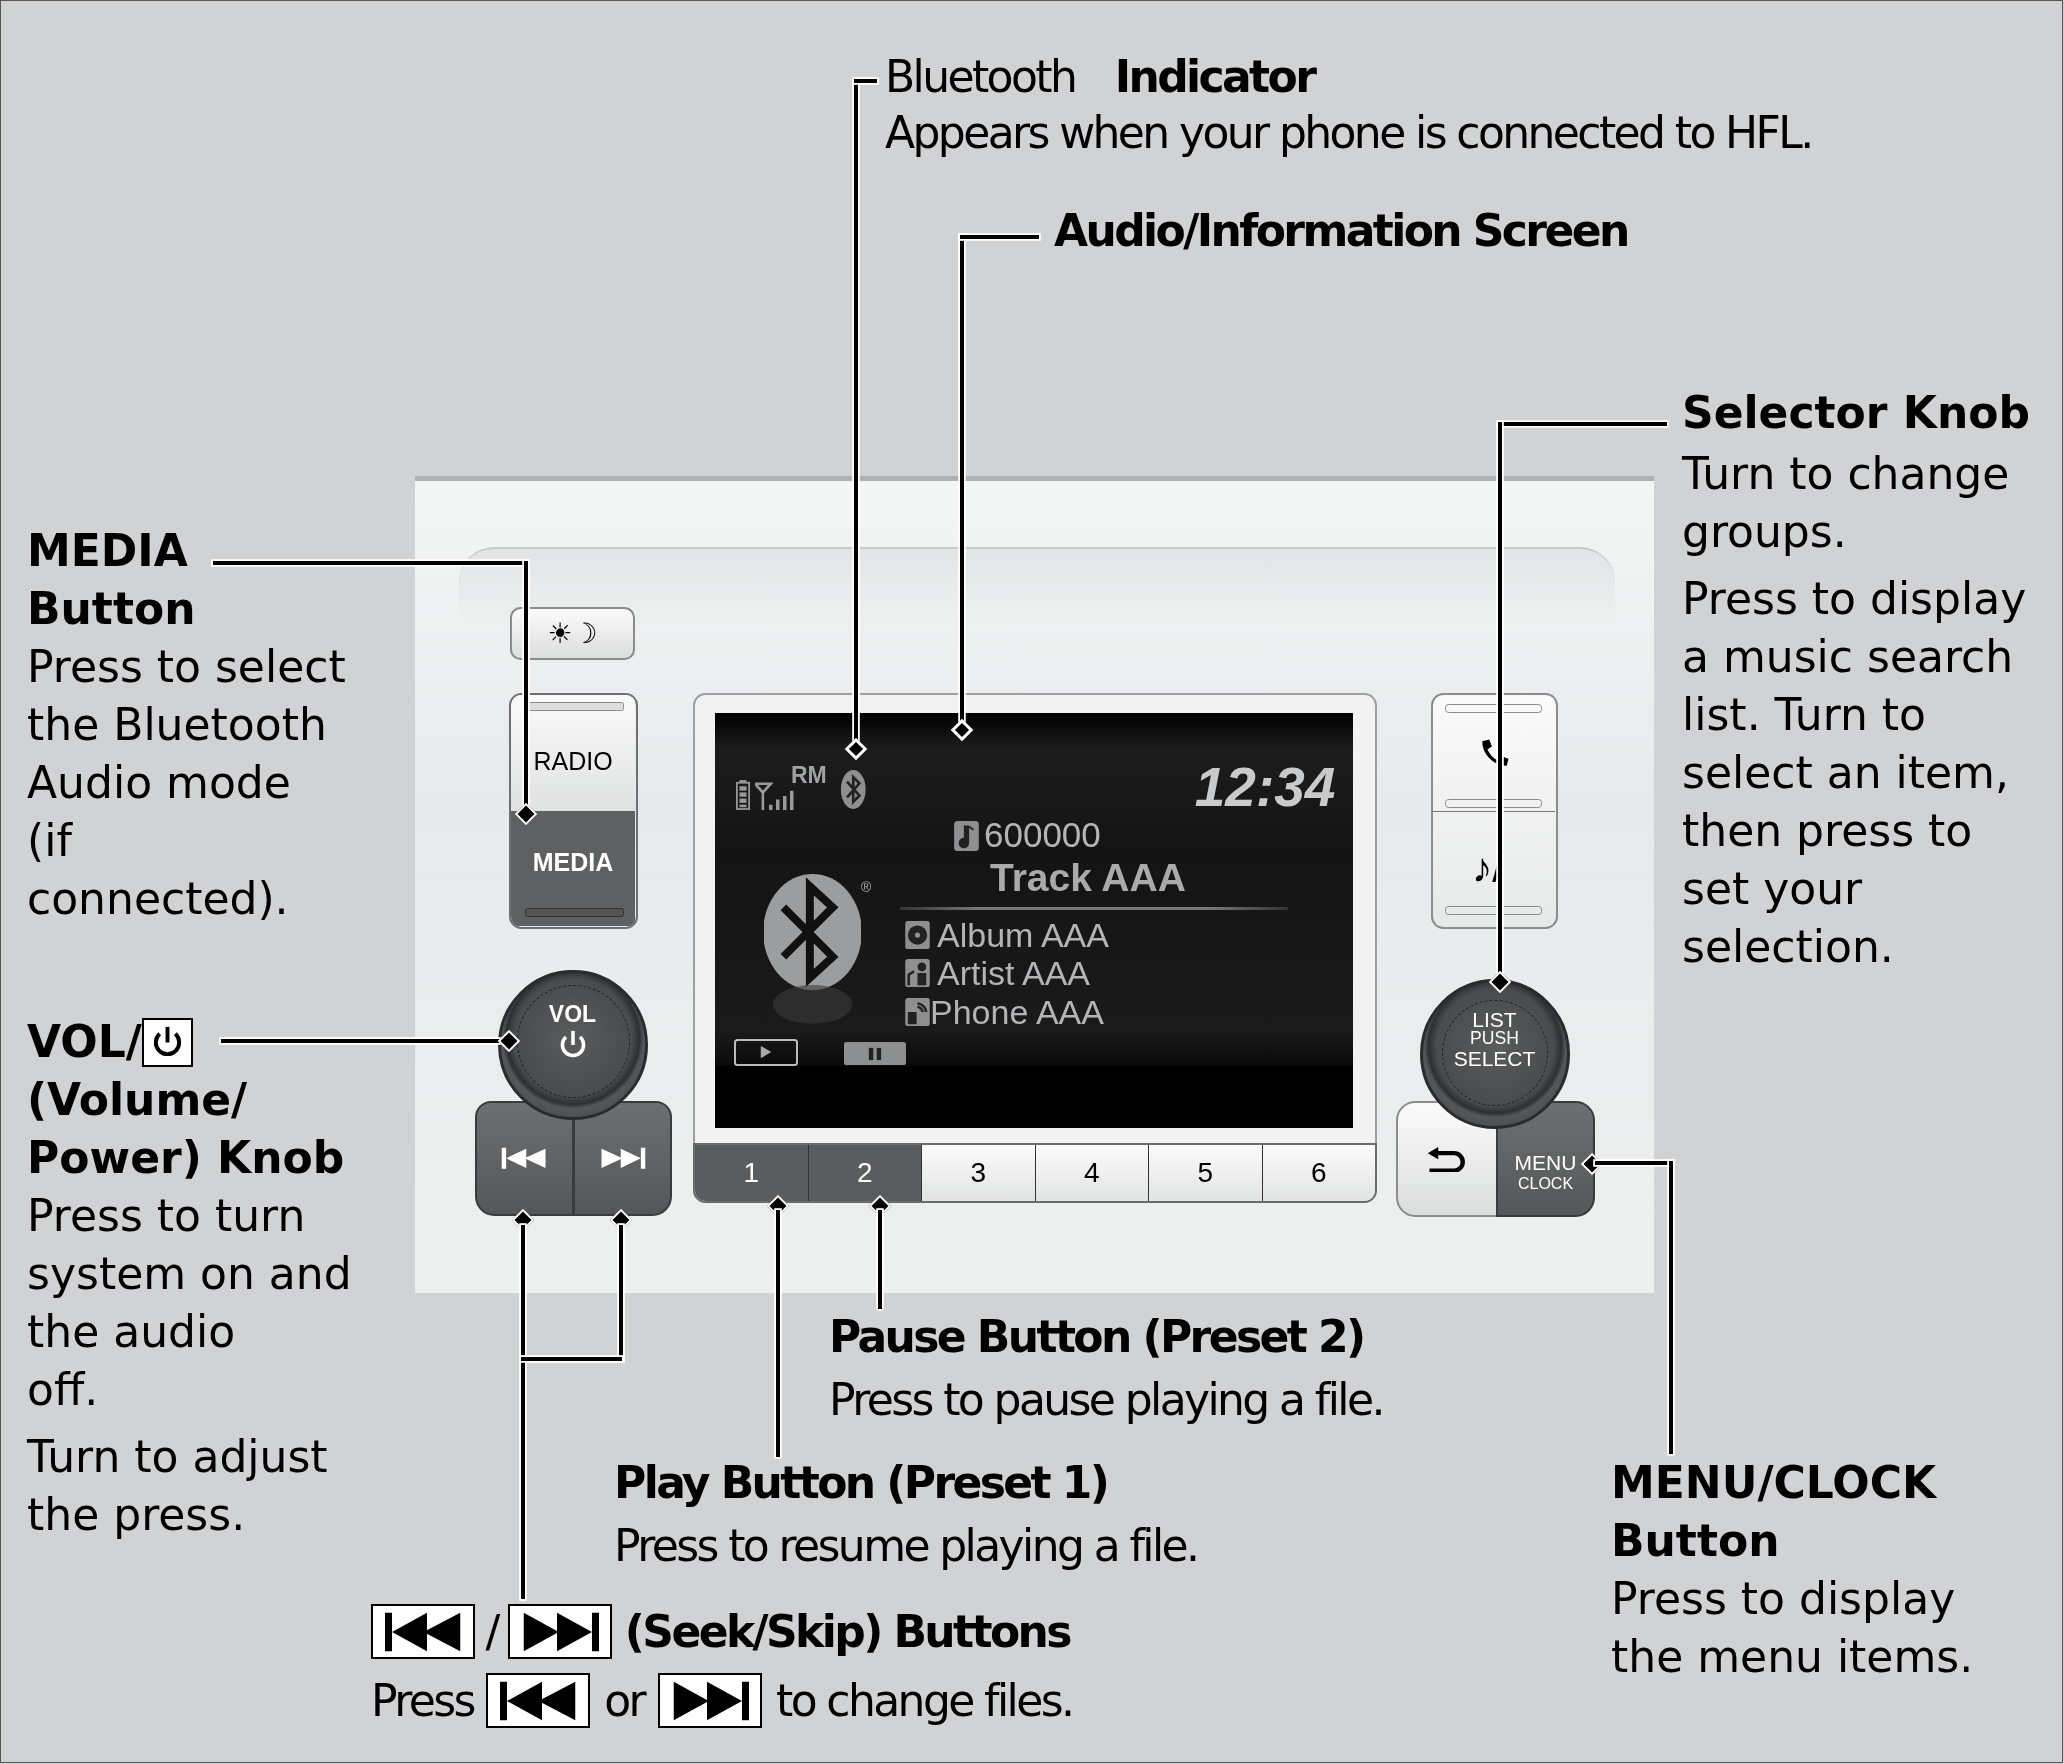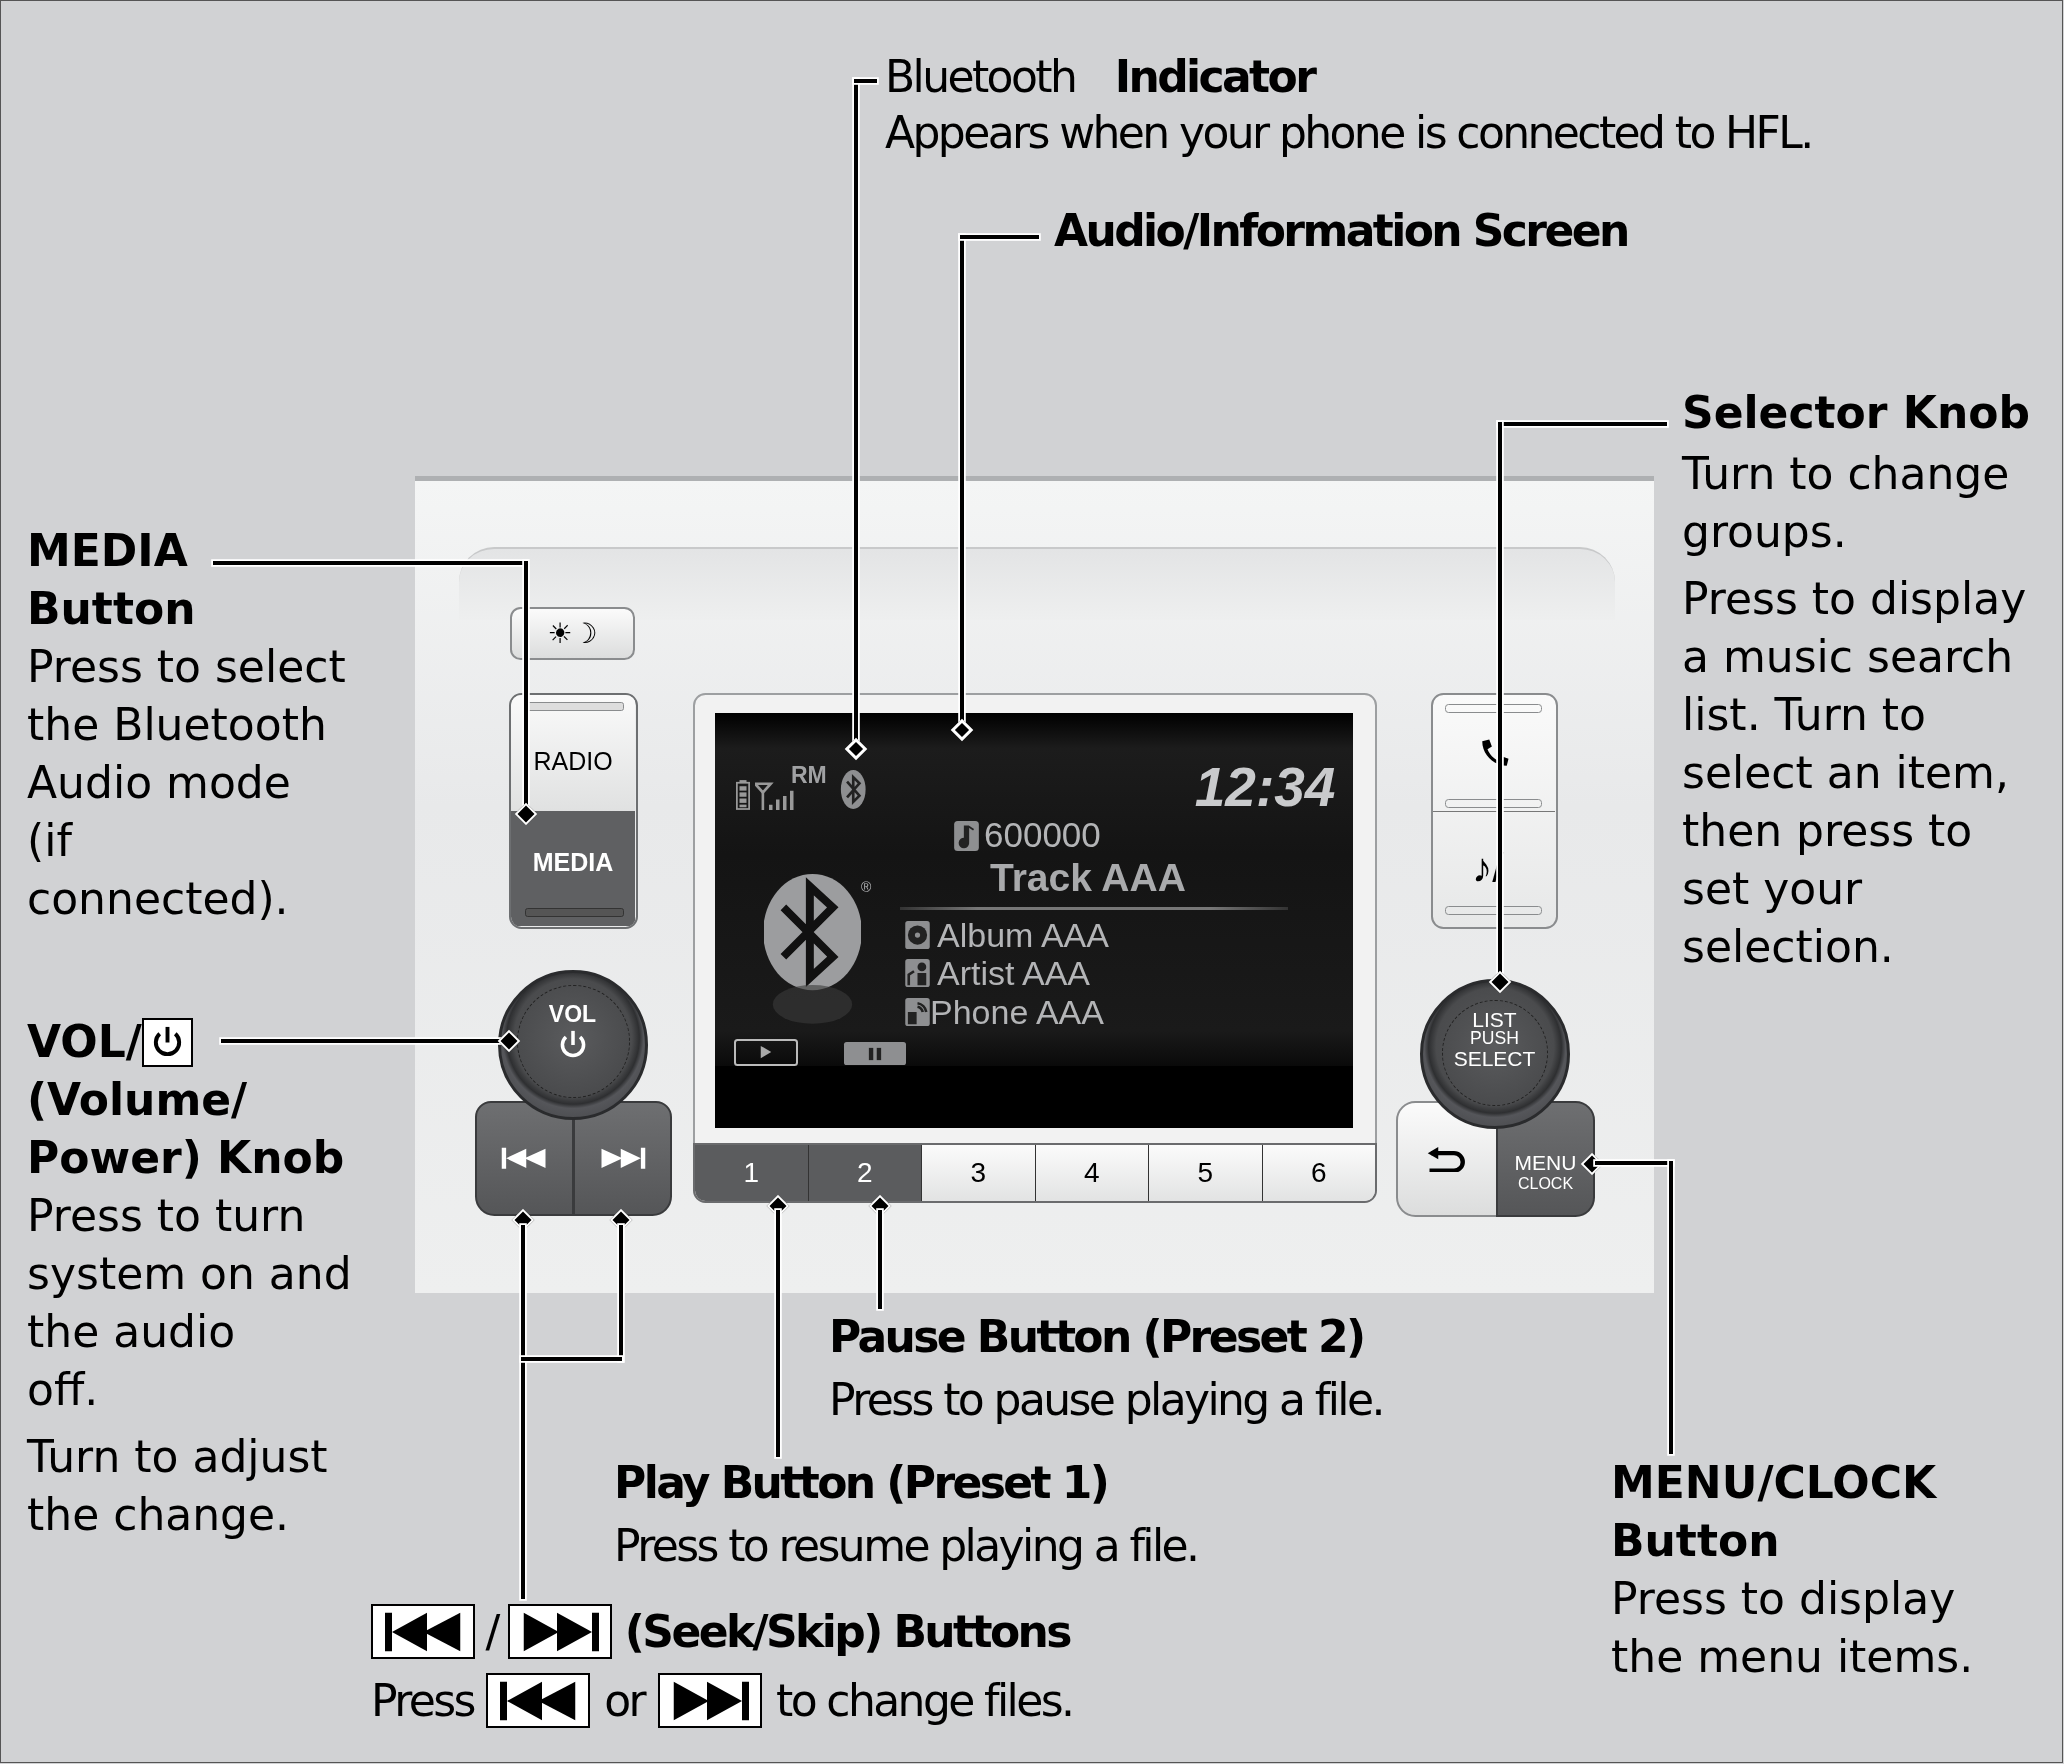--- a/index.html
+++ b/index.html
@@ -305,21 +305,21 @@
     </span>
   </div>
   <div class="h" style="position:static;">(Volume/</div>
   <div class="h" style="position:static;">Power) Knob</div>
   <div id="vol-lines">
       <div class="t" style="position: static;">Press to turn</div>
       <div class="t" style="position: static;">system on and</div>
       <div class="t" style="position: static;">the audio</div>
       <div class="t" style="position: static; margin-bottom: 8.8px;">off.</div>
       <div class="t" style="position: static;">Turn to adjust</div>
-      <div class="t" style="position: static;">the change.</div>
+      <div class="t" style="position: static;">the press.</div>
     </div>
 </div>
 
 <div class="abs" style="left:829px;top:1311px;">
   <div class="hc" style="position:static;">Pause Button (Preset 2)</div>
   <div class="tc" style="position:static;margin-top:12.4px;">Press to pause playing a file.</div>
 </div>
 
 <div class="abs" style="left:614px;top:1457px;">
   <div class="hc" style="position:static;">Play Button (Preset 1)</div>

